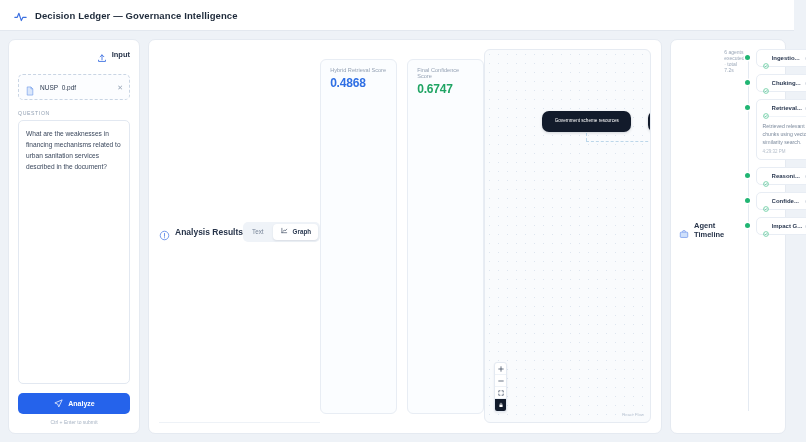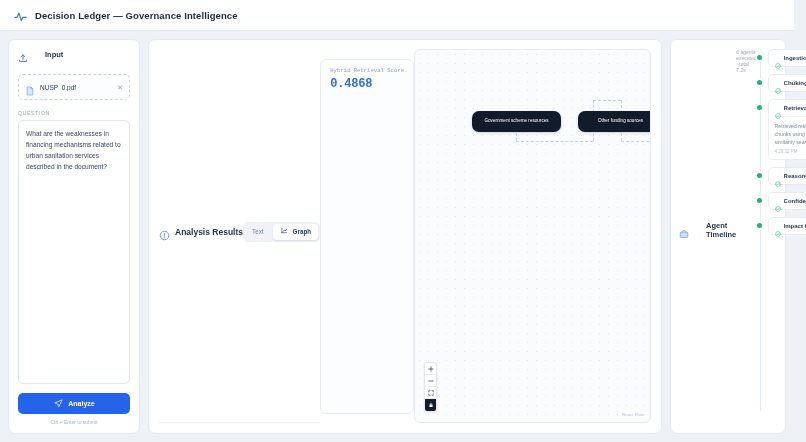--- a/index.html
+++ b/index.html
@@ -32,21 +32,21 @@
   .panel {
     background: #ffffff;
     border: 1px solid #e5eaf1;
     border-radius: 7px;
   }
   .left-panel {
     width: 132px; flex: 0 0 132px;
     display: flex; flex-direction: column;
     padding: 9px 9px 8px 9px;
   }
-  .panel-head { display: flex; align-items: center; gap: 17px; margin-bottom: 15px; }
+  .panel-head { display: flex; align-items: center; gap: 5px; margin-bottom: 15px; justify-content: flex-end; }
   .panel-head .ttl { font-size: 7.5px; font-weight: bold; color: #27344a; }
   .mini-icon { width: 10px; height: 10px; display: block; flex: 0 0 10px; }
 
   .dropzone {
     border: 1px dashed #c9d5e4; border-radius: 5px;
     padding: 7px 6px; margin-bottom: 10px;
     background: #fcfdff;
   }
   .file-chip { display: flex; align-items: center; gap: 5px; }
   .file-name { font-size: 6.5px; color: #2c3a50; flex: 1; overflow: hidden; white-space: nowrap; }
@@ -94,21 +94,21 @@
     font-size: 6.3px; color: #7a879a; padding: 3px 7px;
     border-radius: 4px; cursor: pointer; border: none; background: transparent;
     display: flex; align-items: center; gap: 3px;
     font-family: "Liberation Sans", sans-serif;
   }
   .seg-btn.active {
     background: #ffffff; color: #2b3a52; font-weight: bold;
     box-shadow: 0 1px 2px rgba(20,35,60,.10);
   }
 
-  .metrics { display: flex; gap: 10px; margin: 10px 0 9px 0; font-family: Liberation Mono, monospace; }
+  .metrics { display: flex; gap: 10px; margin: 10px 0 9px 0; }
   .metric {
     flex: 1; border: 1px solid #e8edf4; border-radius: 6px;
     background: #fbfdff; padding: 7px 9px 8px 9px;
   }
   .metric-label { font-size: 5.6px; color: #95a2b4; margin-bottom: 3px; }
   .metric-value { font-size: 12px; font-weight: bold; letter-spacing: -.2px; }
   .metric-value.blue { color: #2f6fe4; }
   .metric-value.green { color: #1fa463; }
 
   
@@ -264,20 +264,24 @@
             <span>Graph</span>
           </button>
         </div>
       </div>
 
       <div class="metrics">
         <div class="metric">
           <div class="metric-label">Hybrid Retrieval Score</div>
           <div class="metric-value blue">0.4868</div>
         </div>
+        <div class="metric">
+          <div class="metric-label">Final Confidence Score</div>
+          <div class="metric-value green">0.6747</div>
+        </div>
       </div>
 
       <div class="canvas">
 
         <div class="edge ev" style="left:101px; top:73px; height:18px;"></div>
         <div class="edge eh" style="left:101px; top:91px; width:77px;"></div>
         <div class="edge ev" style="left:178px; top:50px; height:41px;"></div>
         <div class="edge eh" style="left:178px; top:50px; width:28px;"></div>
         <div class="edge ev" style="left:206px; top:50px; height:23px;"></div>
 

